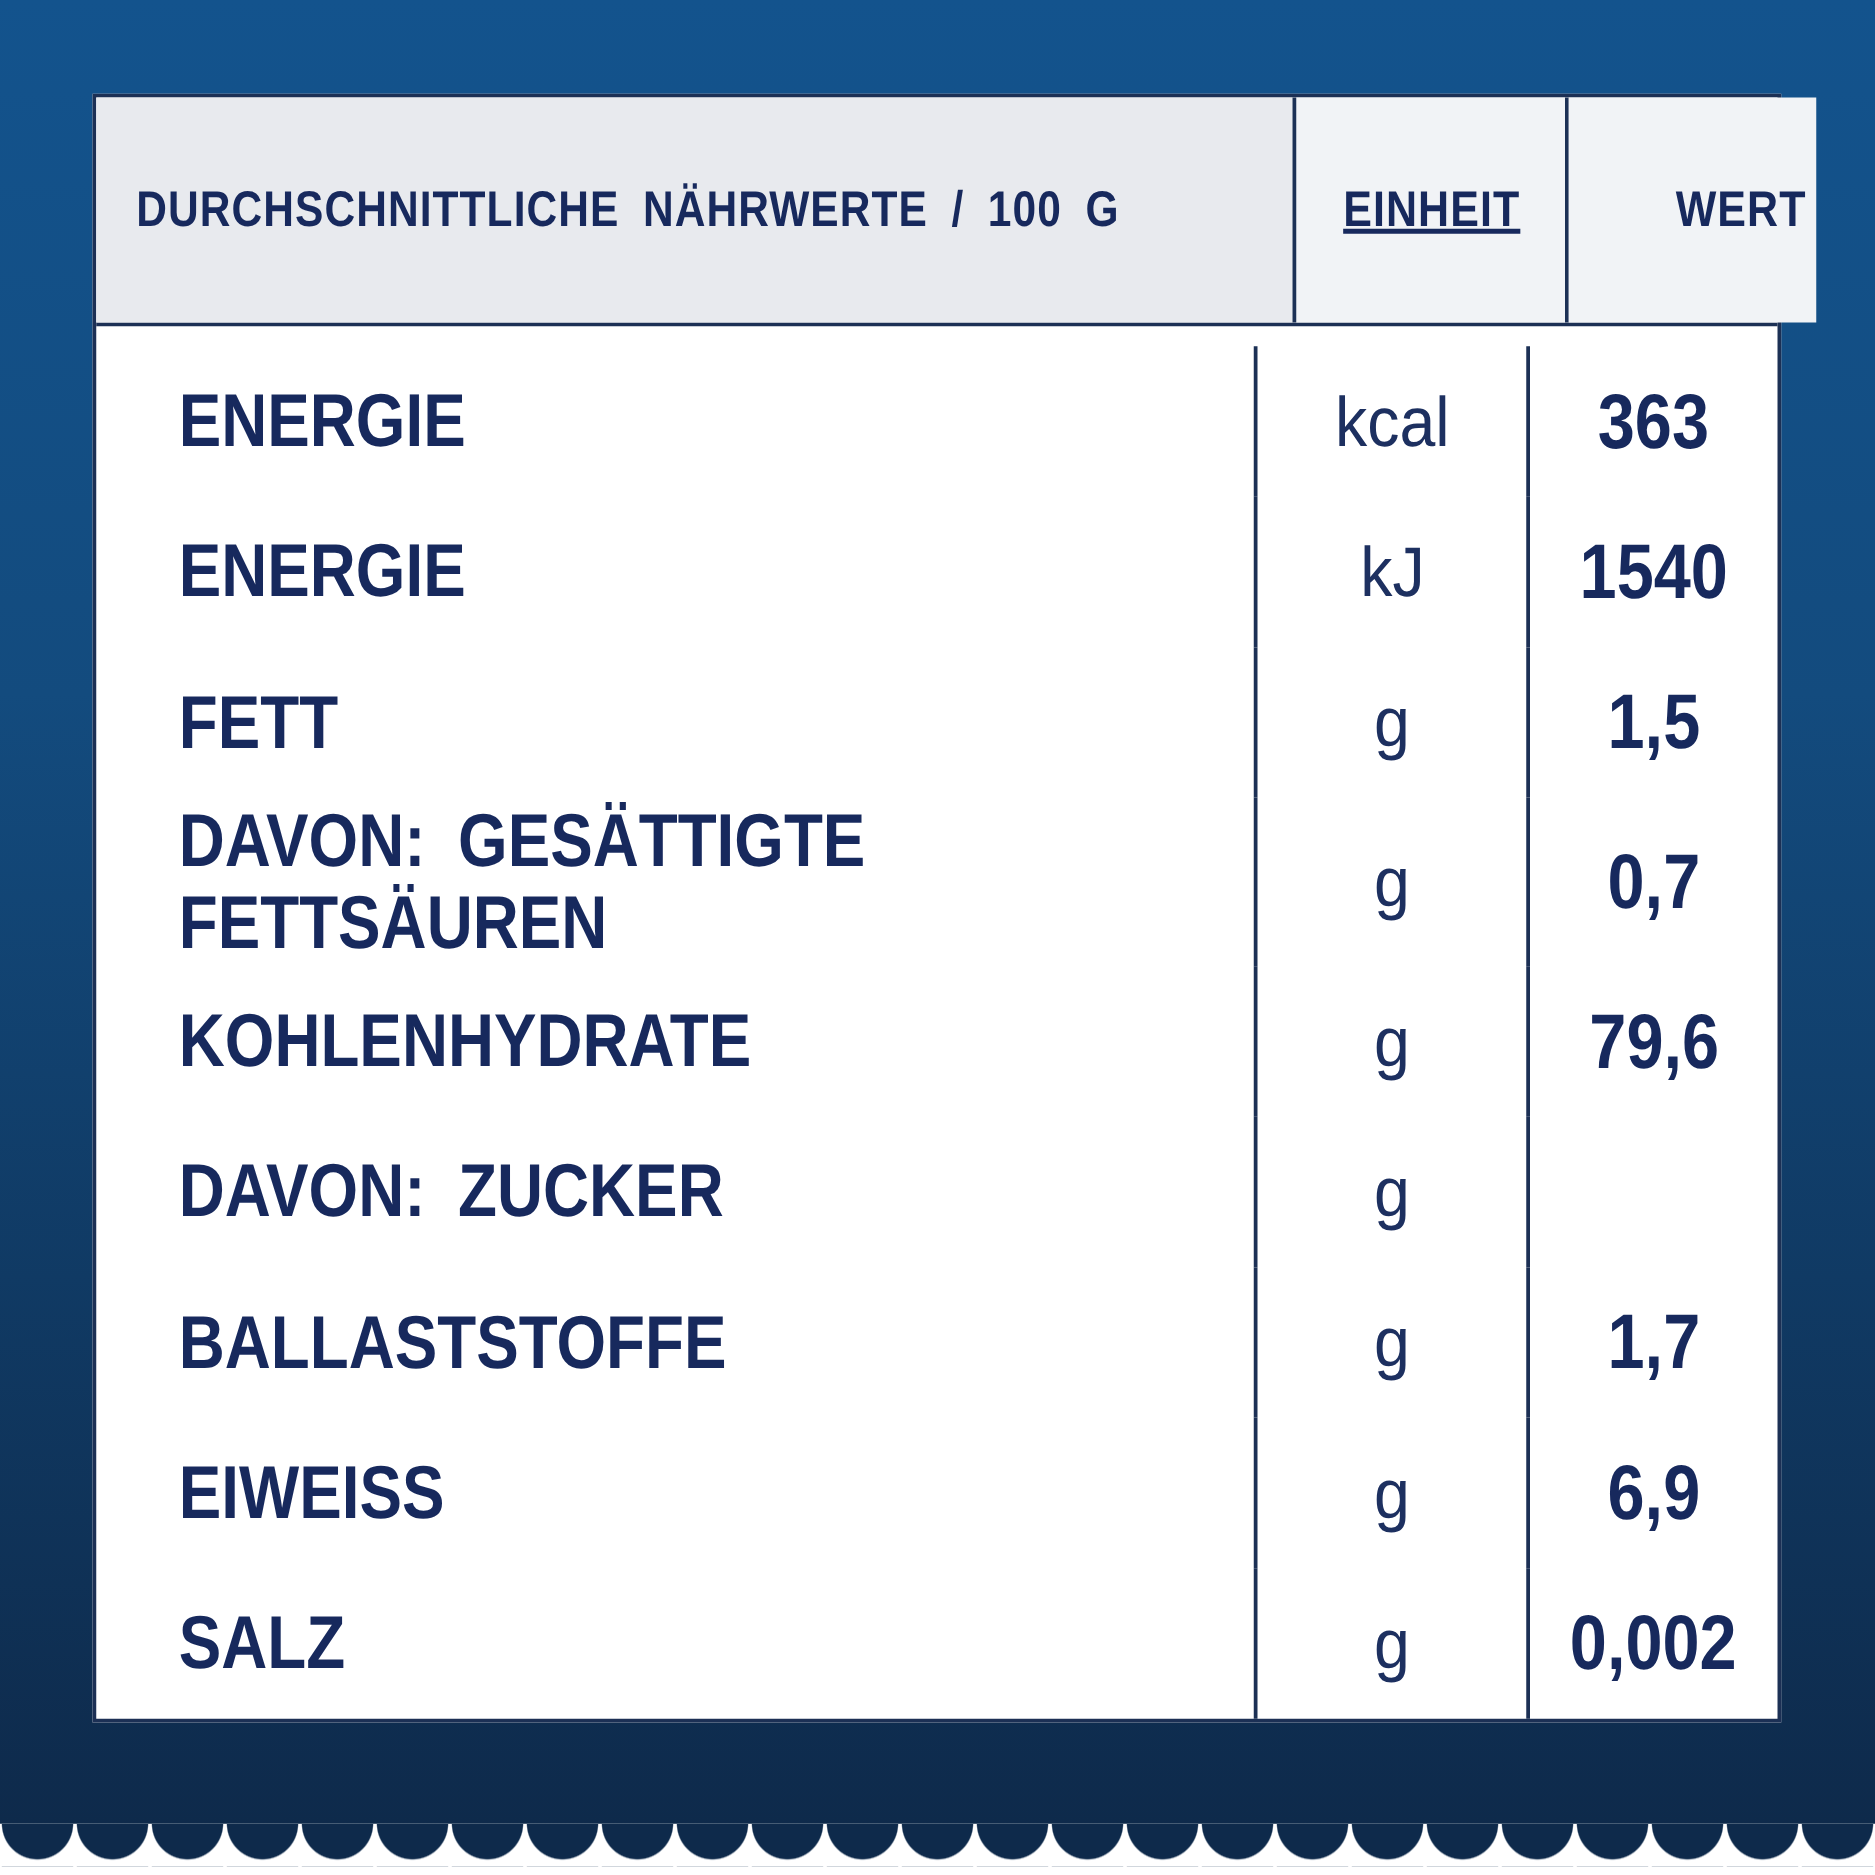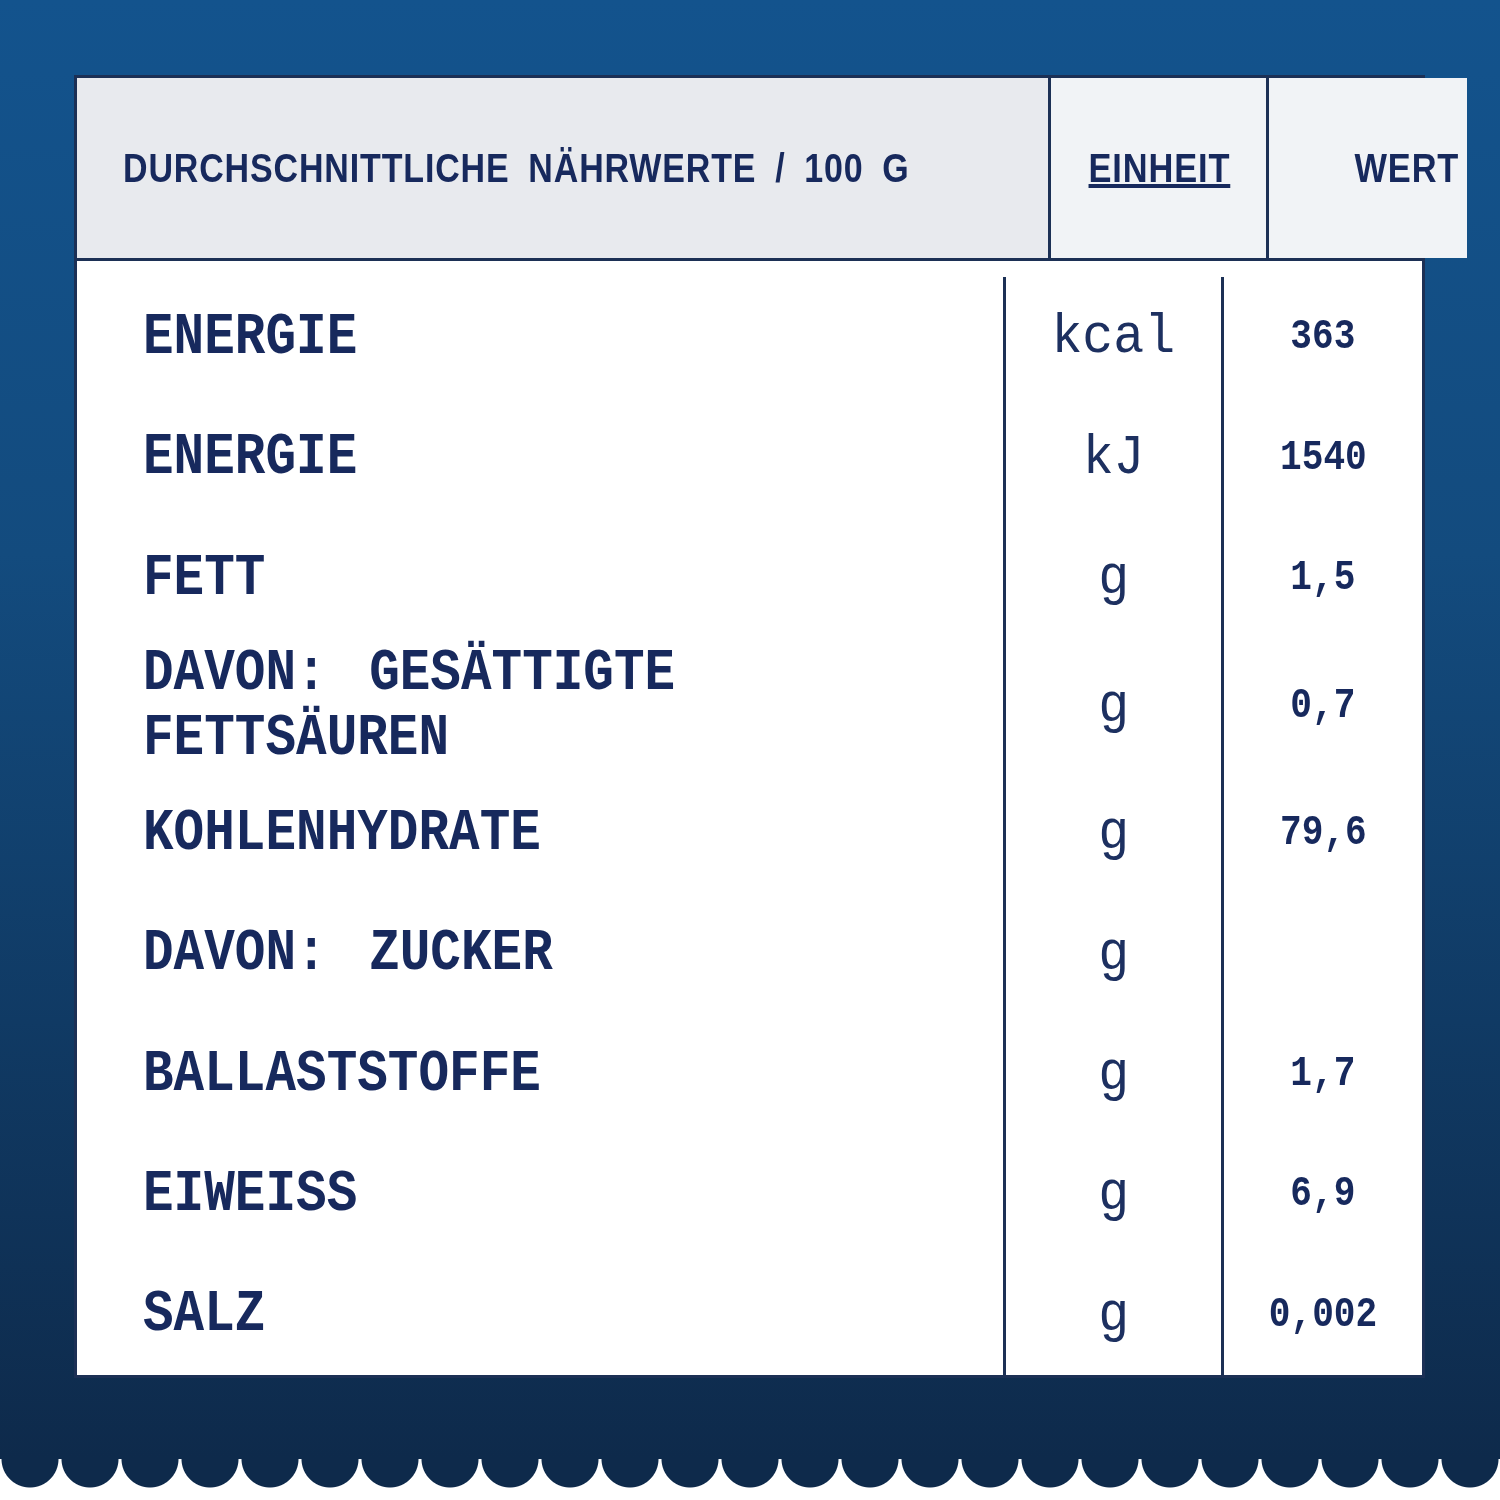--- a/index.html
+++ b/index.html
@@ -44,49 +44,48 @@
     border-bottom: 3px solid #1c3055;
   }
   .hdr-cell {
     display: flex; align-items: center;
     color: #17295d;
     font-weight: bold;
     font-size: 40px;
     letter-spacing: 1px;
     word-spacing: 10px;
   }
-  .hdr-product { background: #e8eaee; padding-left: 46px; }
+  .hdr-product { background: #e8eaee; padding-left: 32px; }
   .hdr-unit {
     background: #f1f3f6; justify-content: center;
     border-left: 3px solid #1c3055; border-right: 3px solid #1c3055; text-decoration: underline;
   }
   .hdr-value { background: #f1f3f6; justify-content: flex-end; }
   .tbody { flex: 1; display: flex; flex-direction: column; padding-top: 16px; }
   .trow {
     flex: 1;
     display: grid;
     grid-template-columns: 1fr 221px 198px;
-    font-family: Liberation Mono, monospace;
   }
   .trow.tall { flex: 1.12; }
   .cell-label {
     display: flex; flex-direction: column; justify-content: center;
     padding-left: 66px;
     color: #17295d; font-weight: bold; font-size: 60px;
     line-height: 1.08;
     word-spacing: 14px;
   }
   .cell-unit {
     display: flex; align-items: center; justify-content: center;
     border-left: 3px solid #1c3055; border-right: 3px solid #1c3055;
     color: #1d3060; font-weight: normal; font-size: 56px;
   }
   .cell-value {
     display: flex; align-items: center; justify-content: center;
-    color: #17295d; font-weight: bold; font-size: 42px;
+    color: #17295d; font-weight: bold; font-size: 62px;
   }
   
   .cond  { display: inline-block; transform: scaleX(.85); transform-origin: 0 50%; white-space: nowrap; }
   .cond-c{ display: inline-block; transform: scaleX(.86); transform-origin: 50% 50%; white-space: nowrap; }
   .thin  { transform: scaleX(.92); transform-origin: 50% 50%; display: inline-block; }
 </style>
 </head>
 <body>
 
 <div class="page">

